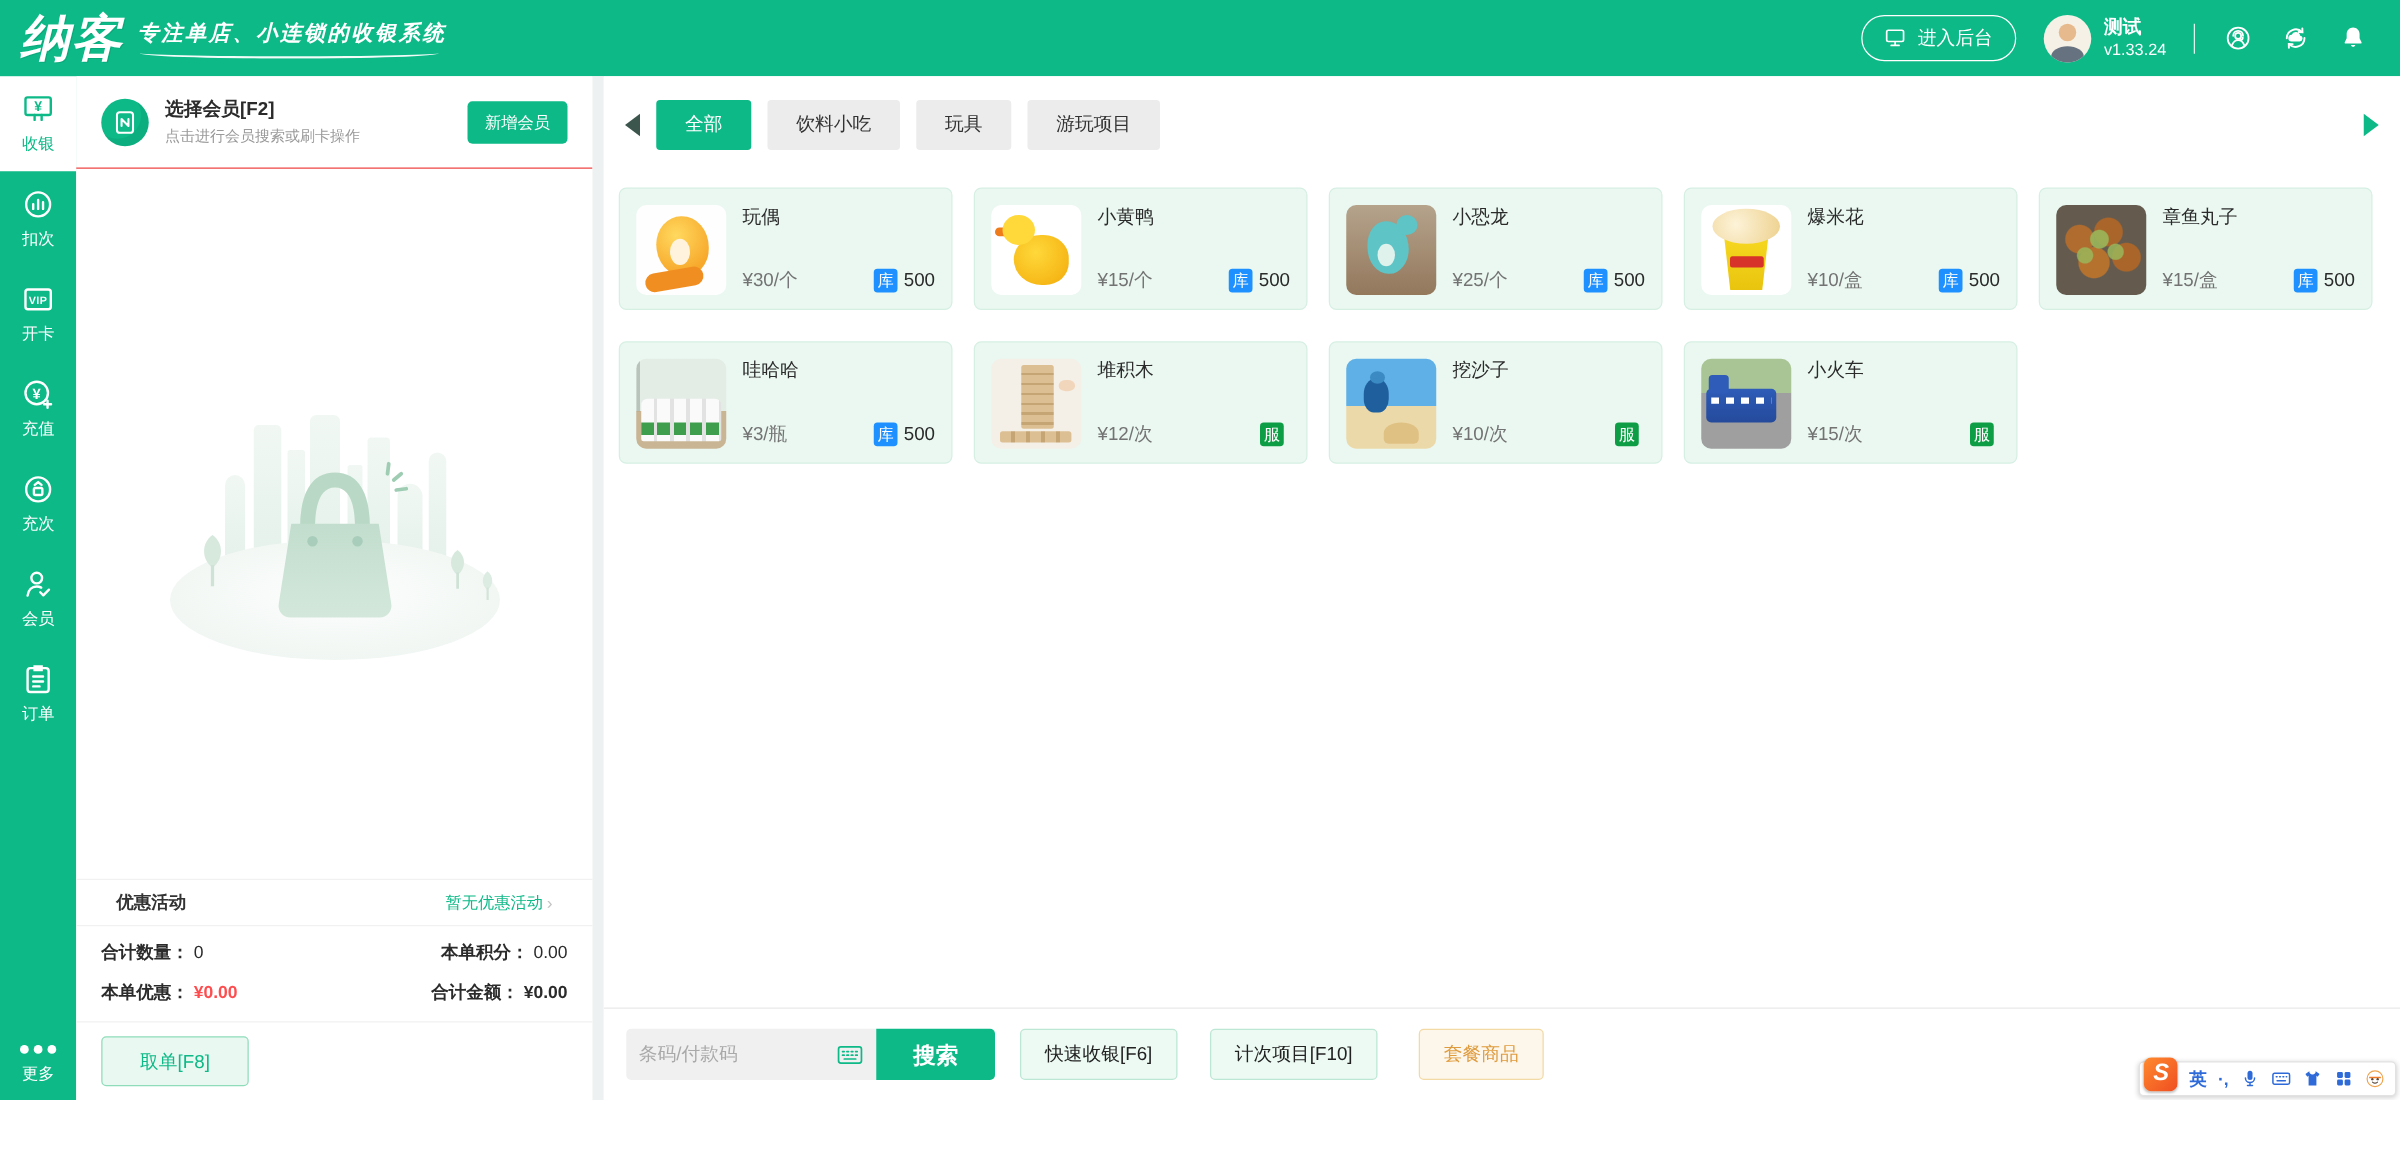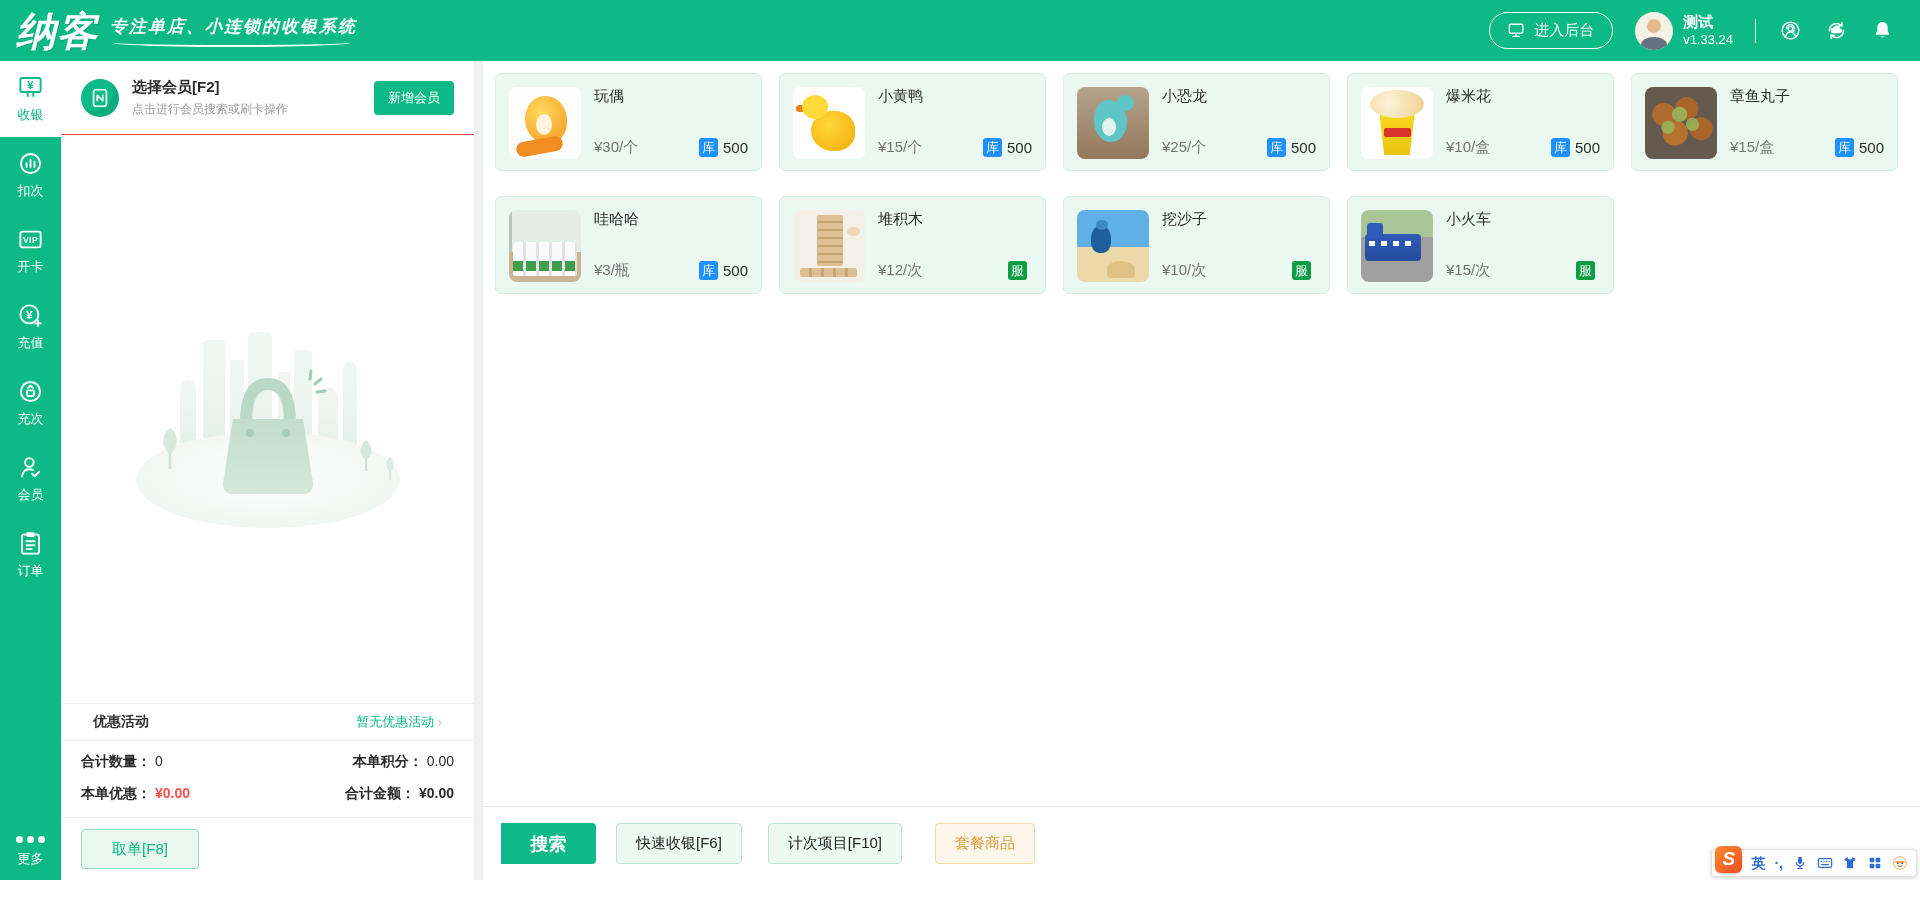--- a/index.html
+++ b/index.html
@@ -362,20 +362,28 @@
       </div>
 
       <div class="order-actions">
         <button class="hold-btn">取单[F8]</button>
       </div>
     </div>
 
     <div class="gapbar"></div>
 
     <div class="main">
+      <div class="tabs-row">
+        <span class="arrow-left"></span>
+        <span class="tab active">全部</span>
+        <span class="tab">饮料小吃</span>
+        <span class="tab">玩具</span>
+        <span class="tab">游玩项目</span>
+        <span class="arrow-right"></span>
+      </div>
 
       <div class="grid">
 
         <div class="card">
           <div class="art art-1">
               <i></i>
             </div>
           <div class="card-info">
               <div class="card-name">玩偶</div>
             <div class="card-bottom">
@@ -512,20 +520,29 @@
                   <span class="badge" data-type="服">服</span>
                   <span class="stock"></span>
                 </span>
               </div>
             </div>
         </div>
 
       </div>
 
       <div class="checkout-bar">
+        <div class="barcode-wrap">
+          <input class="barcode-input" placeholder="条码/付款码" style="">
+          <span class="kb-icon">
+            <svg viewBox="0 0 24 24" fill="none" stroke="currentColor" stroke-width="1.5" stroke-linecap="round">
+                <rect x="2" y="5" width="20" height="14" rx="2"></rect>
+                <path d="M5.5 9h1.4M9.3 9h1.4M13.1 9h1.4M16.9 9h1.4M5.5 12.2h1.4M9.3 12.2h1.4M13.1 12.2h1.4M16.9 12.2h1.4M7 15.5h10"></path>
+              </svg>
+          </span>
+        </div>
         <button class="search-btn">搜索</button>
         <button class="bar-btn quick">快速收银[F6]</button>
         <button class="bar-btn count">计次项目[F10]</button>
         <button class="bar-btn combo">套餐商品</button>
       </div>
     </div>
   </div>
 
   <div class="ime">
     <span class="sg-logo">S</span>

